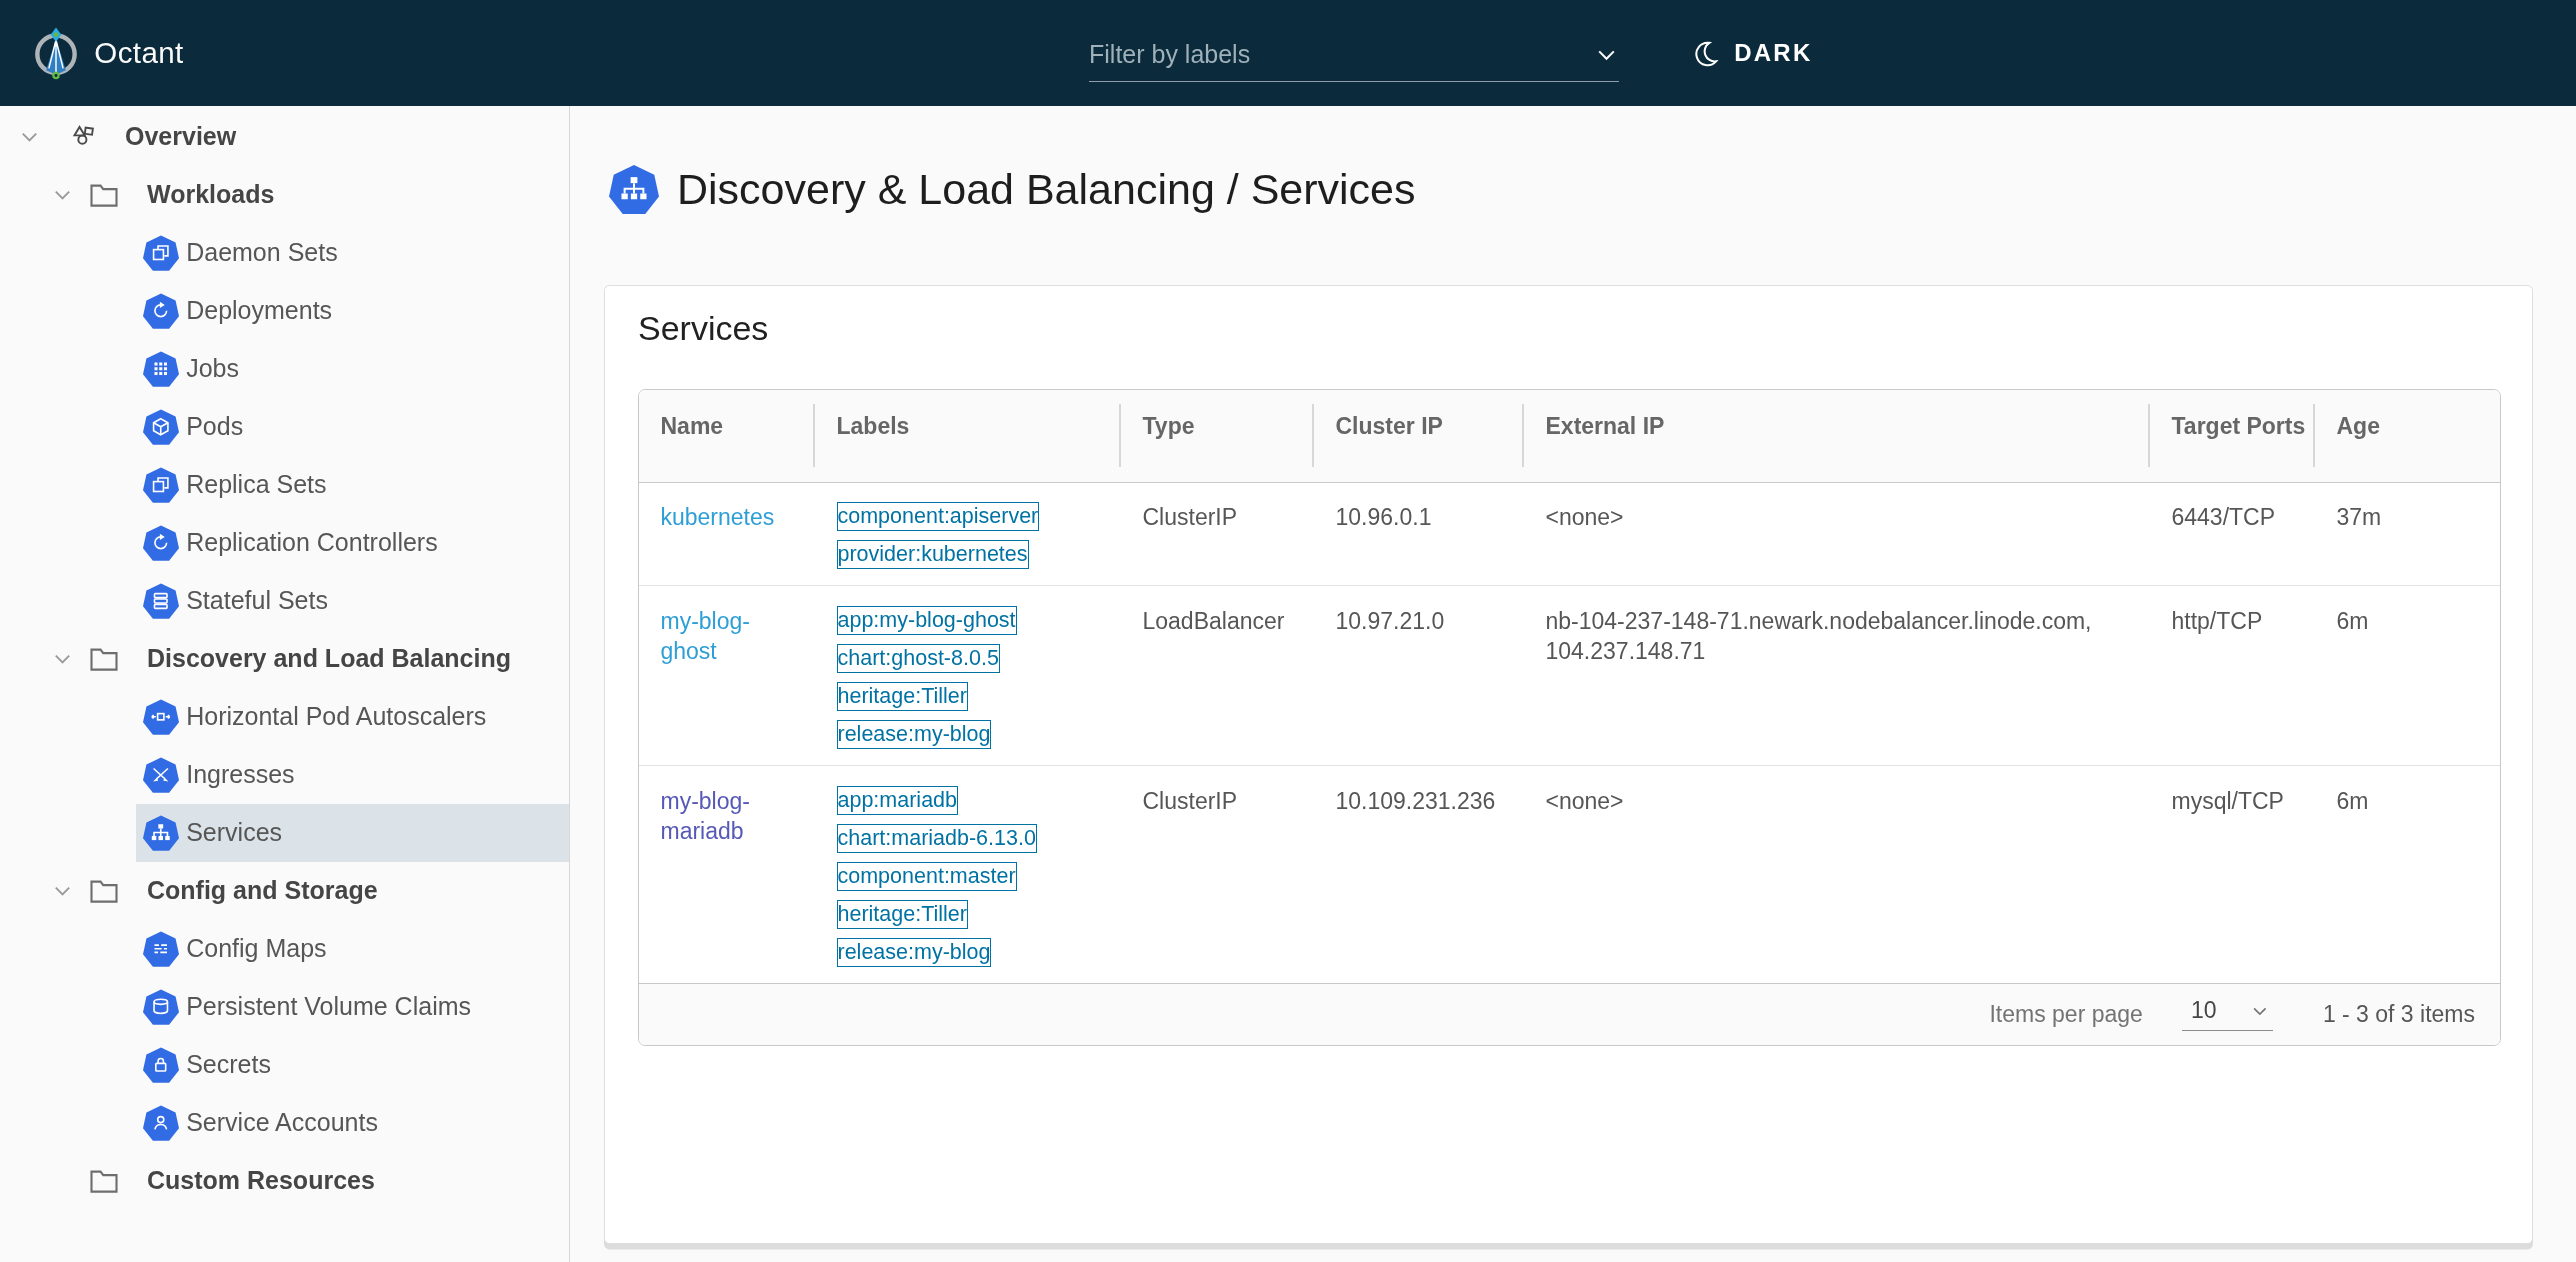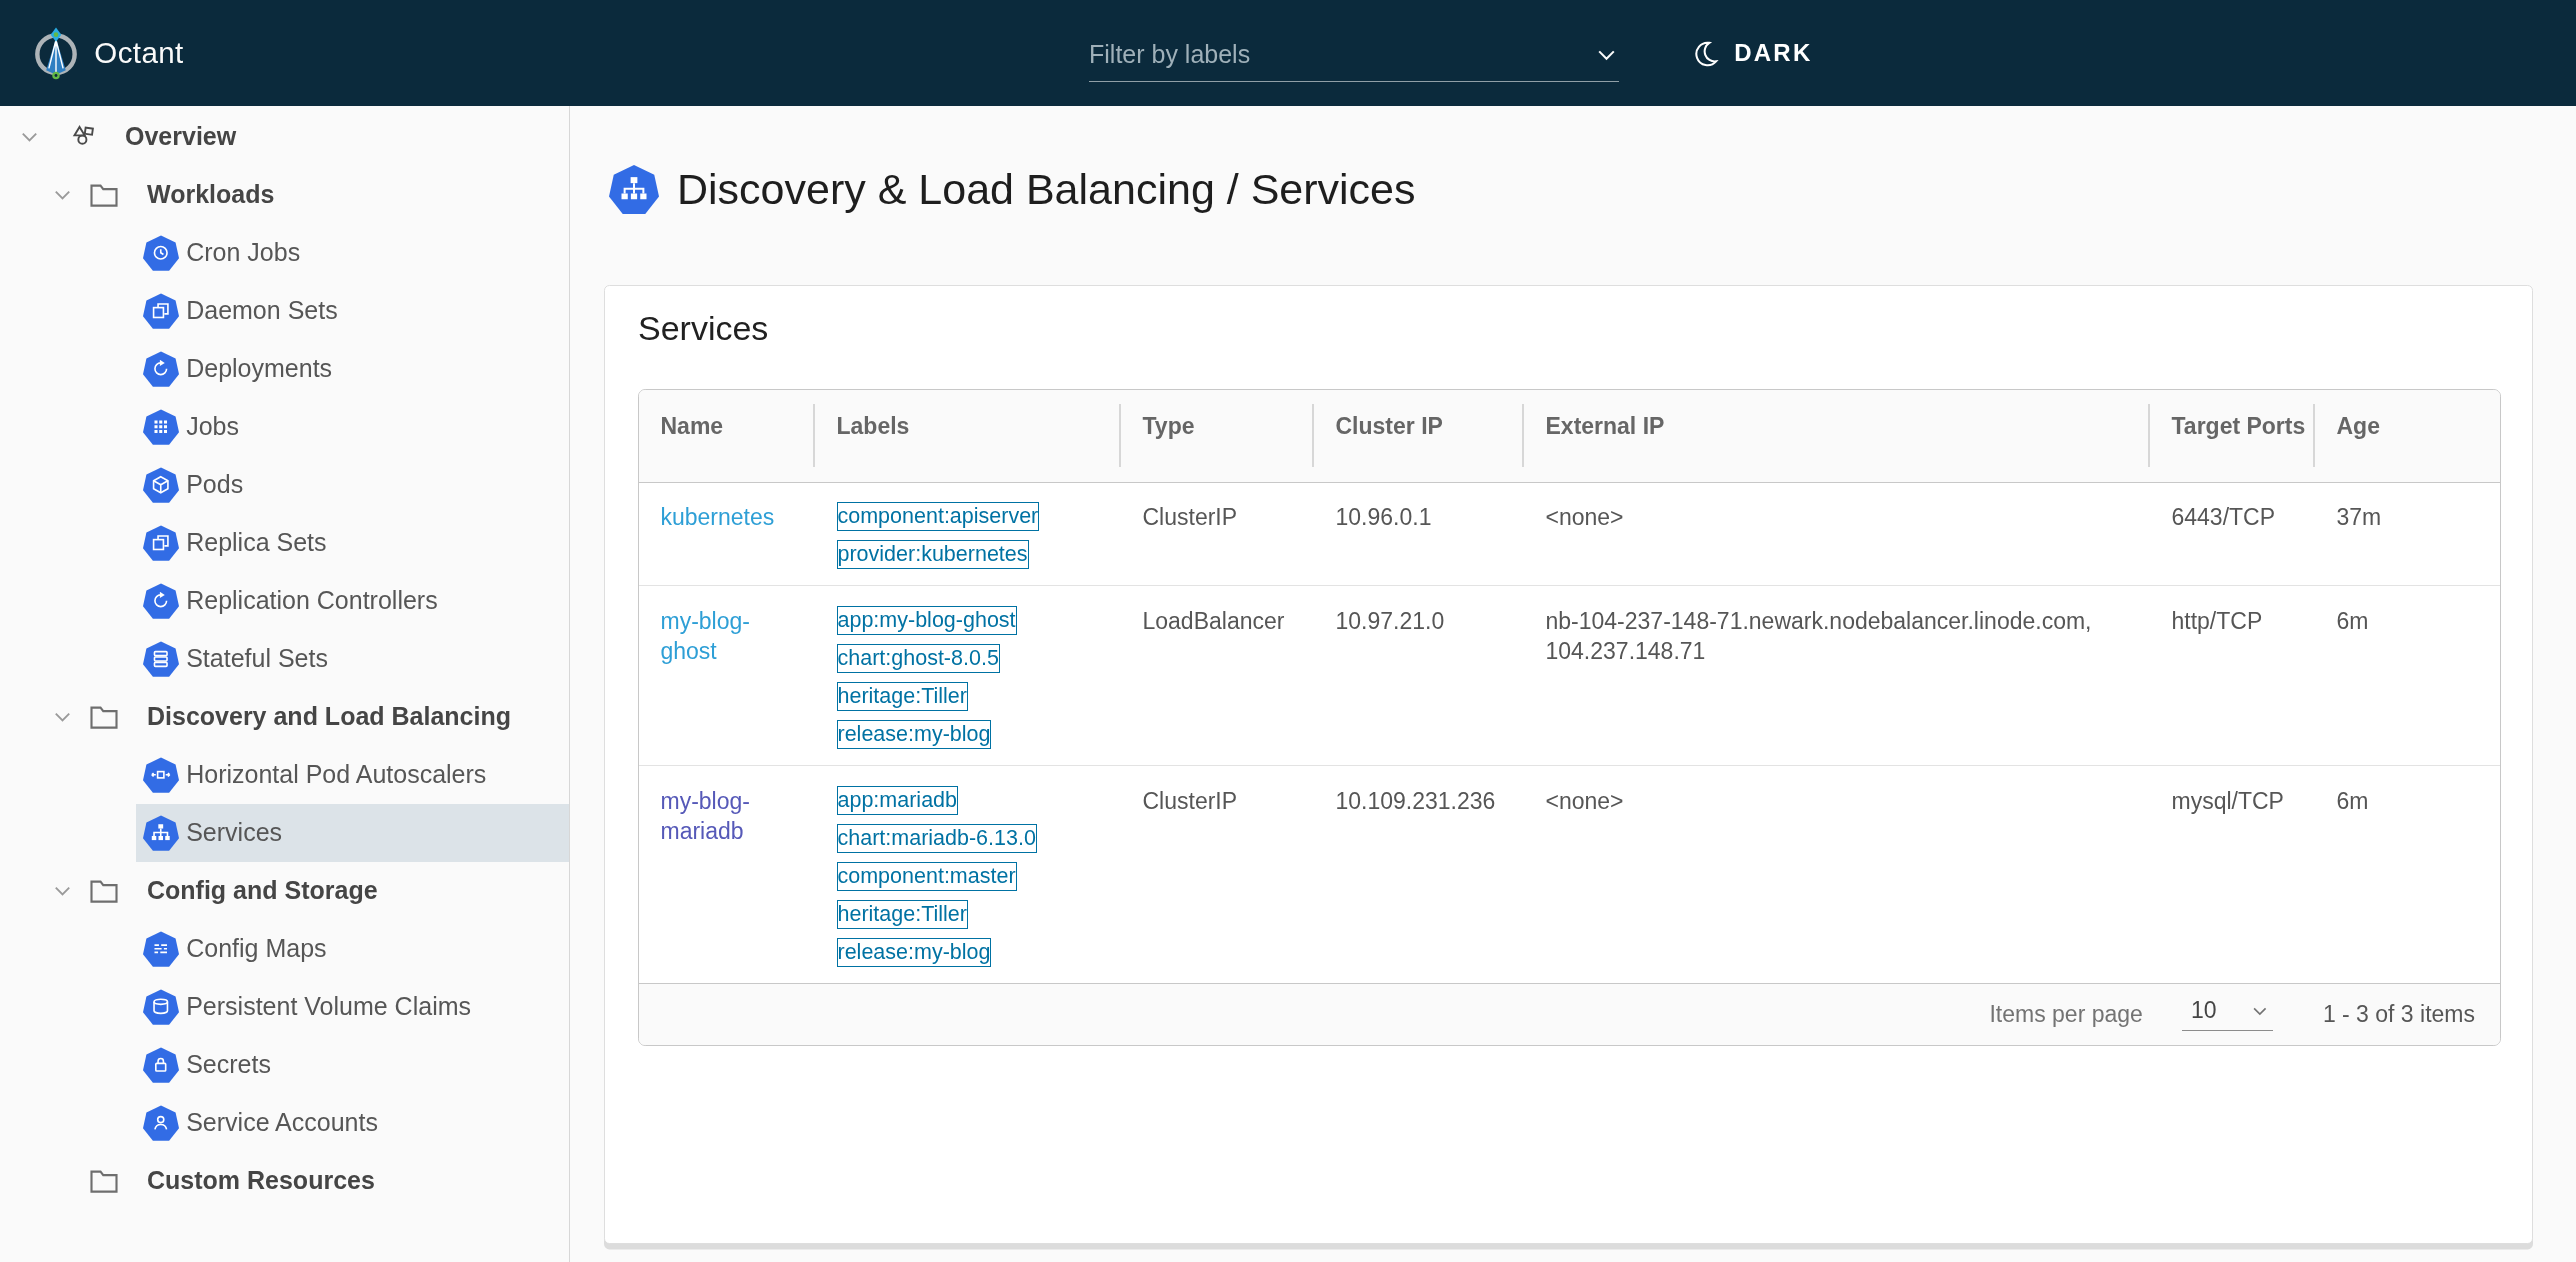--- a/index.html
+++ b/index.html
@@ -156,29 +156,20 @@
           <polyline points="5 9 12 16 19 9"></polyline>
         </svg></span>
       <span class="folder-icon"><svg viewBox="0 0 24 22" fill="none" stroke="#6e6e6e" stroke-width="1.7">
           <path d="M2 19.5V3.5h7.2l2.2 2.8H22v13.2z"></path>
         </svg></span>
       <span class="nav-label sec">Workloads</span>
     </div>
     <div class="nav-row lv2">
       <span class="hepta">
         <svg viewBox="0 0 24 24">
-          <circle cx="12" cy="12" r="7" fill="none" stroke="#fff" stroke-width="1.8"></circle>
-          <path d="M12 8v4l3 2" fill="none" stroke="#fff" stroke-width="1.8"></path>
-        </svg>
-      </span>
-      <span class="nav-label">Cron Jobs</span>
-    </div>
-    <div class="nav-row lv2">
-      <span class="hepta">
-        <svg viewBox="0 0 24 24">
           <rect x="4" y="8.5" width="11" height="11" fill="none" stroke="#fff" stroke-width="1.8"></rect>
           <path d="M9 8.5V4.5h11v11h-4" fill="none" stroke="#fff" stroke-width="1.8"></path>
         </svg>
       </span>
       <span class="nav-label">Daemon Sets</span>
     </div>
     <div class="nav-row lv2">
       <span class="hepta">
         <svg viewBox="0 0 24 24">
           <path d="M18.5 12A6.5 6.5 0 1 1 12 5.5" fill="none" stroke="#fff" stroke-width="1.8"></path>
@@ -250,20 +241,30 @@
       <span class="nav-label sec">Discovery and Load Balancing</span>
     </div>
     <div class="nav-row lv2">
       <span class="hepta">
         <svg viewBox="0 0 24 24">
           <rect x="8.5" y="8.5" width="7" height="7" fill="none" stroke="#fff" stroke-width="1.8"></rect>
           <path d="M6.5 12H2m0 0l2-2M2 12l2 2M17.5 12H22m0 0l-2-2m2 2l-2 2" fill="none" stroke="#fff" stroke-width="1.8"></path>
         </svg>
       </span>
       <span class="nav-label">Horizontal Pod Autoscalers</span>
+    </div>
+    <div class="nav-row lv2">
+      <span class="hepta">
+        <svg viewBox="0 0 24 24">
+          <path d="M4 5l12.5 11.5M20 5L7.5 16.5" fill="none" stroke="#fff" stroke-width="1.8"></path>
+          <path d="M20.5 19.5l-5.5-.7.9-4.1z" fill="#fff"></path>
+          <path d="M3.5 19.5l5.5-.7-.9-4.1z" fill="#fff"></path>
+        </svg>
+      </span>
+      <span class="nav-label">Ingresses</span>
     </div>
     <div class="nav-row lv2 selected">
       <span class="hepta">
         <svg viewBox="0 0 24 24">
           <rect x="9.3" y="2.5" width="5.4" height="4.8" fill="#fff"></rect>
           <path d="M12 7.3v4.4 M4.5 15.6v-3.9h15v3.9 M12 11.7v3.9" fill="none" stroke="#fff" stroke-width="1.8"></path>
           <rect x="2" y="15.6" width="5" height="4.6" fill="#fff"></rect>
           <rect x="9.5" y="15.6" width="5" height="4.6" fill="#fff"></rect>
           <rect x="17" y="15.6" width="5" height="4.6" fill="#fff"></rect>
         </svg>

